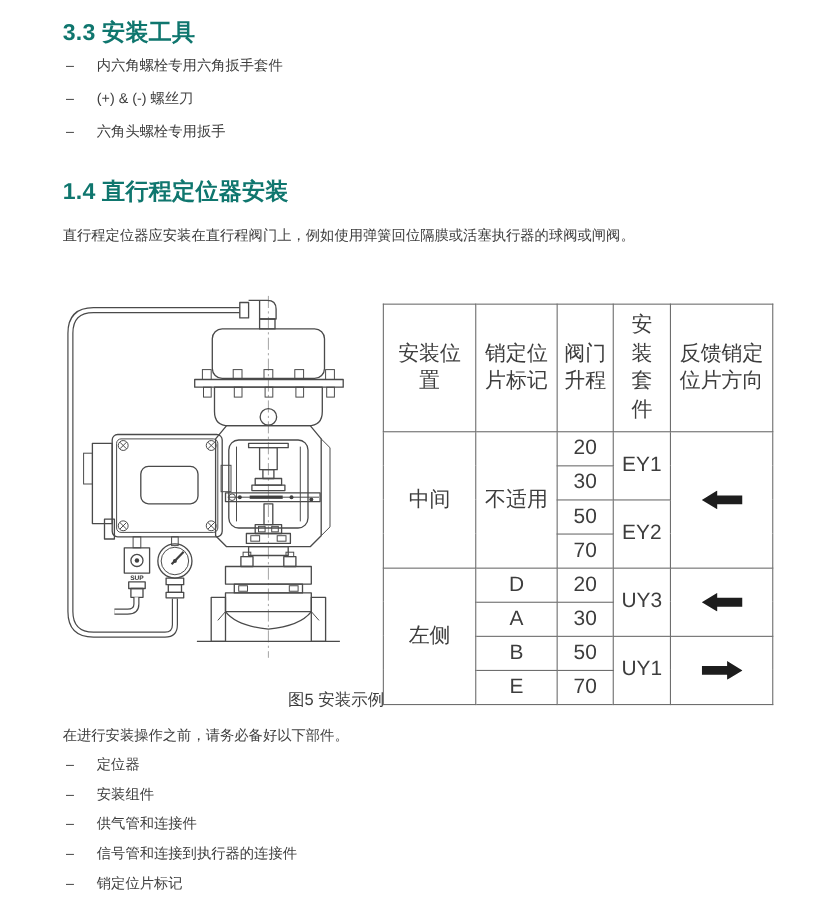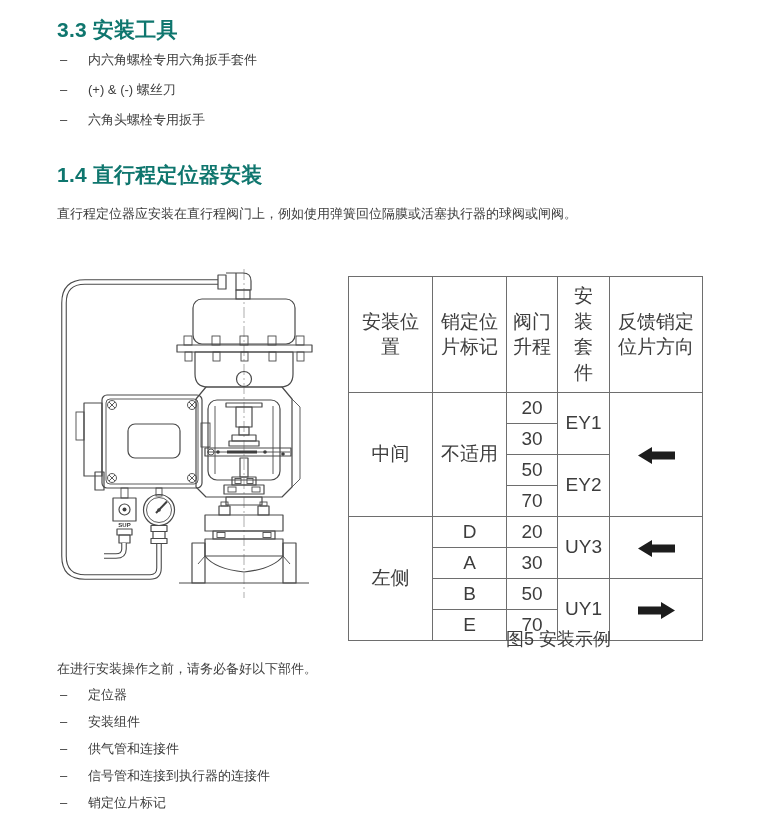--- a/index.html
+++ b/index.html
@@ -39,21 +39,21 @@
   table.spec th, table.spec td {
     border:1px solid #6e6e6e; text-align:center; vertical-align:middle;
     font-weight:400; padding:4px;
   }
   table.spec th { height:48px; line-height:1.35; padding:6px 4px; }
   table.spec th.th-kit { padding-left:9px; padding-right:9px; }
   table.spec td { height:26px; }
   .block-arrow { display:inline-block; vertical-align:middle; }
   .block-arrow polygon { fill:#1d1d1d; }
 
-  .caption { top:627px; left:0; width:611px; text-align:right; font-size:18px; color:#3d3d3d; }
+  .caption { top:627px; left:0; width:611px; text-align:center; font-size:15px; color:#3d3d3d; }
 </style>
 </head>
 <body>
 
 <h2 class="abs h-sec" style="left:57px; top:17px;">3.3 安装工具</h2>
 
 <div class="abs blist blist-tools body-txt" style="left:57px; top:51px; width:600px;">
   <div class="li">
     <span class="dash">–</span>
     <span>内六角螺栓专用六角扳手套件</span>

